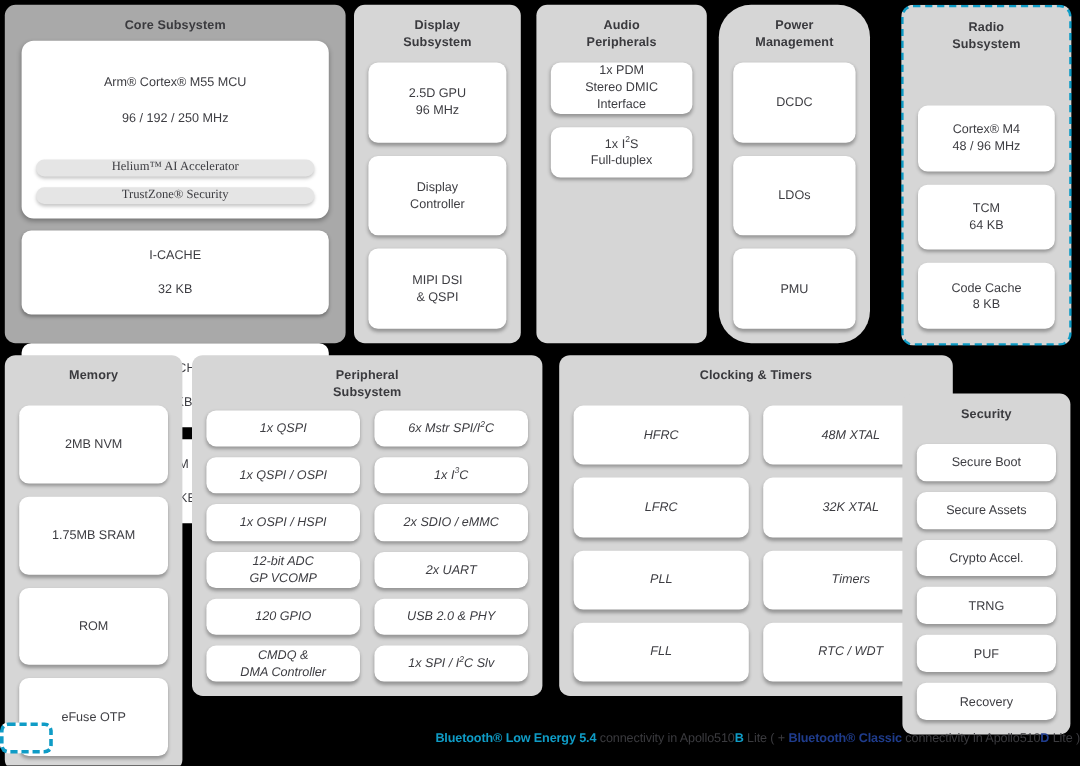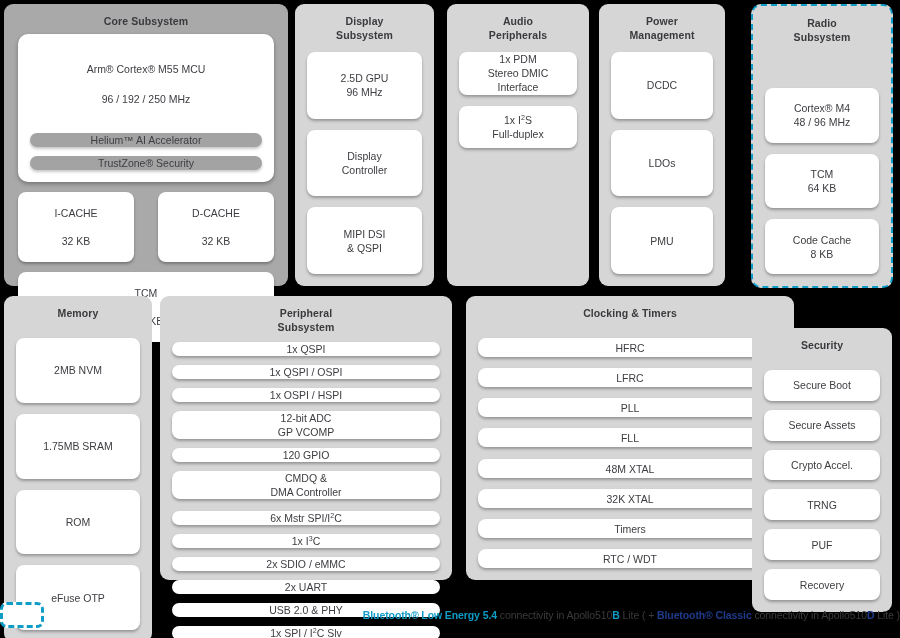--- a/index.html
+++ b/index.html
@@ -58,22 +58,23 @@
     align-items: center;
     justify-content: center;
     text-align: center;
     font-size: 10.5px;
     line-height: 14px;
     color: #3d3d42;
     box-sizing: border-box;
     white-space: pre-line;
   }
   .card.inner {
-    background: #a3a3a3;
+    background: #e5e5e5;
     box-shadow: 0 2px 3px rgba(0,0,0,0.22);
+    font-family: Liberation Serif, serif;
   }
 
   
   .col {
     position: absolute;
     left: 12px;
     right: 12px;
     top: 34px;
     bottom: 12px;
     display: flex;
@@ -82,22 +83,23 @@
   }
   .col .card { flex: 1 1 0; }
 
   .col2 {
     position: absolute;
     left: 12px;
     right: 12px;
     top: 46px;
     bottom: 12px;
     display: flex;
-    flex-direction: column;
+    flex-direction: row;
     gap: 12px;
+    font-style: italic;
   }
   .subcol {
     flex: 1 1 0;
     display: flex;
     flex-direction: column;
     gap: 9px;
   }
   .subcol .card { flex: 1 1 0; }
 
   
@@ -128,21 +130,21 @@
     line-height: 15px;
     color: #3d3d42;
     white-space: pre-line;
     padding-top: 3px;
     padding-bottom: 2px;
   }
   .mcu-card .card.inner { flex: 1 1 0; }
   .cache-row {
     flex: 0 0 48px;
     display: flex;
-    flex-direction: row;
+    flex-direction: column;
     gap: 24px;
   }
   .cache-row .card { flex: 1 1 0; }
   .tcm-row { flex: 1 1 auto; display: flex; }
   .tcm-row .card { flex: 1 1 auto; }
 
   
   #footer {
     position: absolute;
     left: 0;
@@ -235,21 +237,21 @@
     <div class="col" style="top:48px; bottom:138px;">
       <div class="card">1x PDM
 Stereo DMIC
 Interface</div>
       <div class="card">
         <div>1x I<sup>2</sup>S<br>Full-duplex</div>
       </div>
     </div>
   </div>
 
-  <div class="panel" style="left:599px; top:4px; width:126px; height:282px;">
+  <div class="panel" style="left:599px; top:4px; width:126px; height:282px;border-radius:27px;">
     <div class="panel-title">Power
 Management</div>
     <div class="col" style="top:48px;">
       <div class="card">DCDC</div>
       <div class="card">LDOs</div>
       <div class="card">PMU</div>
     </div>
   </div>
 
   <div class="panel dashed" style="left:751px; top:4px; width:142px; height:284px;">

